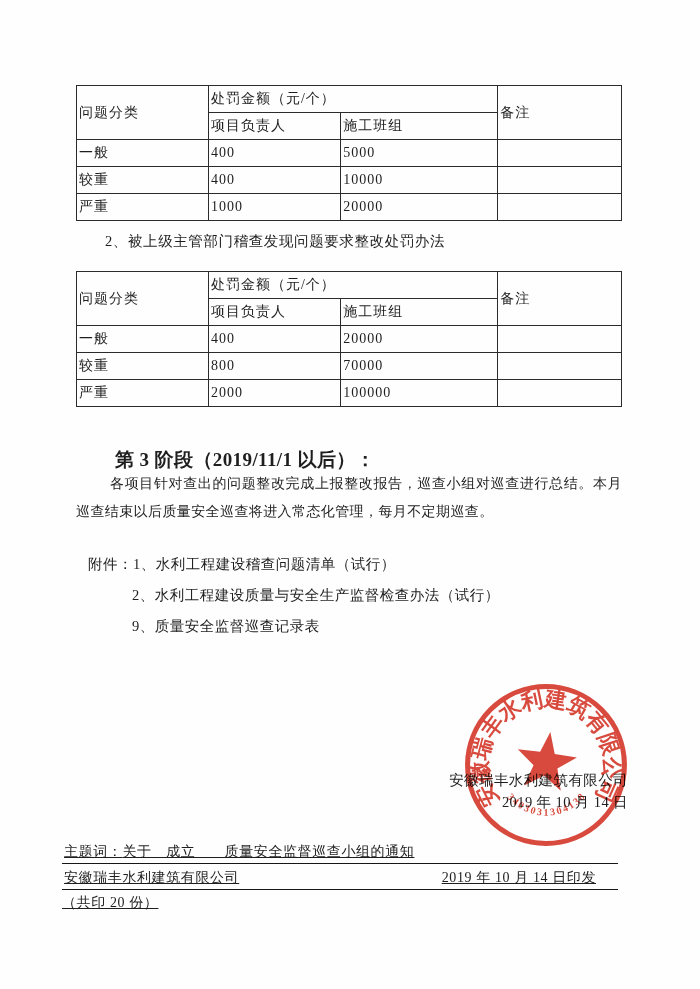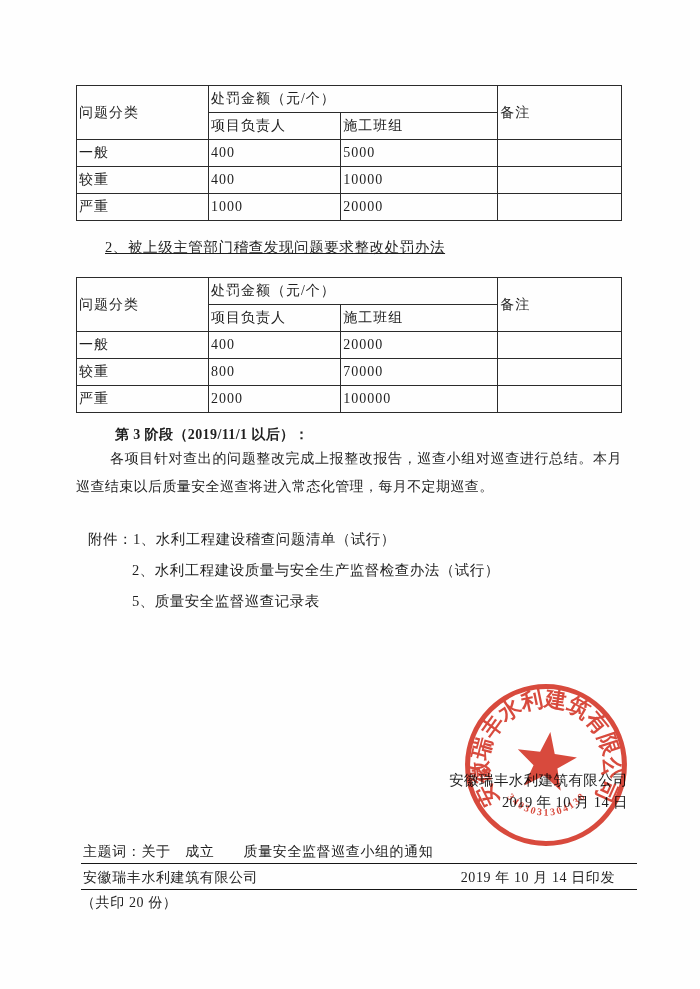--- a/index.html
+++ b/index.html
@@ -12,35 +12,35 @@
   .content { position:absolute; left:76px; top:85px; width:546px; }
 
   table.penalty { width:100%; border-collapse:collapse; table-layout:fixed; font-size:14px; }
   table.penalty td {
     border:1.6px solid #2b2b2b; text-align:left; vertical-align:middle;
     height:27px; padding:0 2px; letter-spacing:1px;
   }
   col.c1 { width:24.2%; } col.c2 { width:24.3%; }
   col.c3 { width:28.8%; } col.c4 { width:22.7%; }
 
-  .h-sub { margin-top:16px; padding-left:29px; font-size:14.5px; letter-spacing:0.6px; line-height:20px;text-decoration:underline; }
+  .h-sub { margin-top:10px; padding-left:29px; font-size:14.5px; letter-spacing:0.6px; line-height:20px; }
   .table-2 { margin-top:20px; }
-  .stage3-heading { margin-top:11px; padding-left:39px; font-weight:bold; font-size:14px; letter-spacing:0.4px; line-height:21px; }
+  .stage3-heading { margin-top:42px; padding-left:39px; font-weight:bold; font-size:19px; letter-spacing:0.4px; line-height:21px; }
   .stage3-paragraph {
     margin-top:0; font-size:14px; letter-spacing:0.4px; line-height:27.5px;
     text-indent:34px; text-align:justify;
   }
   .attachments { margin-top:24px; font-size:14.5px; line-height:31px; letter-spacing:0.5px;margin-left:12px; }
   .att-indent { padding-left:44px; }
 
   .signature { position:absolute; top:769px; right:72px; text-align:right; font-size:14.5px; line-height:22px; letter-spacing:0.4px; }
 
   .seal { position:absolute; left:460px; top:679px; width:172px; height:172px; mix-blend-mode:multiply; opacity:0.93; }
 
-  .footer { position:absolute; left:81px; top:844px; width:556px; font-size:14px; letter-spacing:0.6px; }
+  .footer { position:absolute; left:62px; top:844px; width:556px; font-size:14px; letter-spacing:0.6px;text-decoration:underline; }
   .footer-subject { padding:0 0 3px 2px; border-bottom:1.6px solid #161616; line-height:16px; }
   .footer-issuer-row { display:flex; justify-content:space-between; padding:6px 0 4px 2px; border-bottom:1.6px solid #161616; line-height:15px; }
   .footer-print-date { padding-right:22px; }
   .footer-copies { text-align:left; padding:5px 48px 0 0; line-height:15px; }
 </style>
 </head>
 <body>
 
 <div class="page">
 
@@ -123,21 +123,21 @@
         </tr>
       </tbody>
     </table>
 
     <div class="stage3-heading">第 3 阶段（2019/11/1 以后）：</div>
     <div class="stage3-paragraph">各项目针对查出的问题整改完成上报整改报告，巡查小组对巡查进行总结。本月巡查结束以后质量安全巡查将进入常态化管理，每月不定期巡查。</div>
 
     <div class="attachments">
       <div><span>附件：</span><span>1、水利工程建设稽查问题清单（试行）</span></div>
       <div class="att-indent">2、水利工程建设质量与安全生产监督检查办法（试行）</div>
-      <div class="att-indent">5、质量安全监督巡查记录表</div>
+      <div class="att-indent">9、质量安全监督巡查记录表</div>
     </div>
   </div>
 
   <div class="signature">
     <div>安徽瑞丰水利建筑有限公司</div>
     <div>2019 年 10 月 14 日</div>
   </div>
 
   <svg class="seal" viewBox="0 0 170 170" xmlns="http://www.w3.org/2000/svg">
     <defs>

